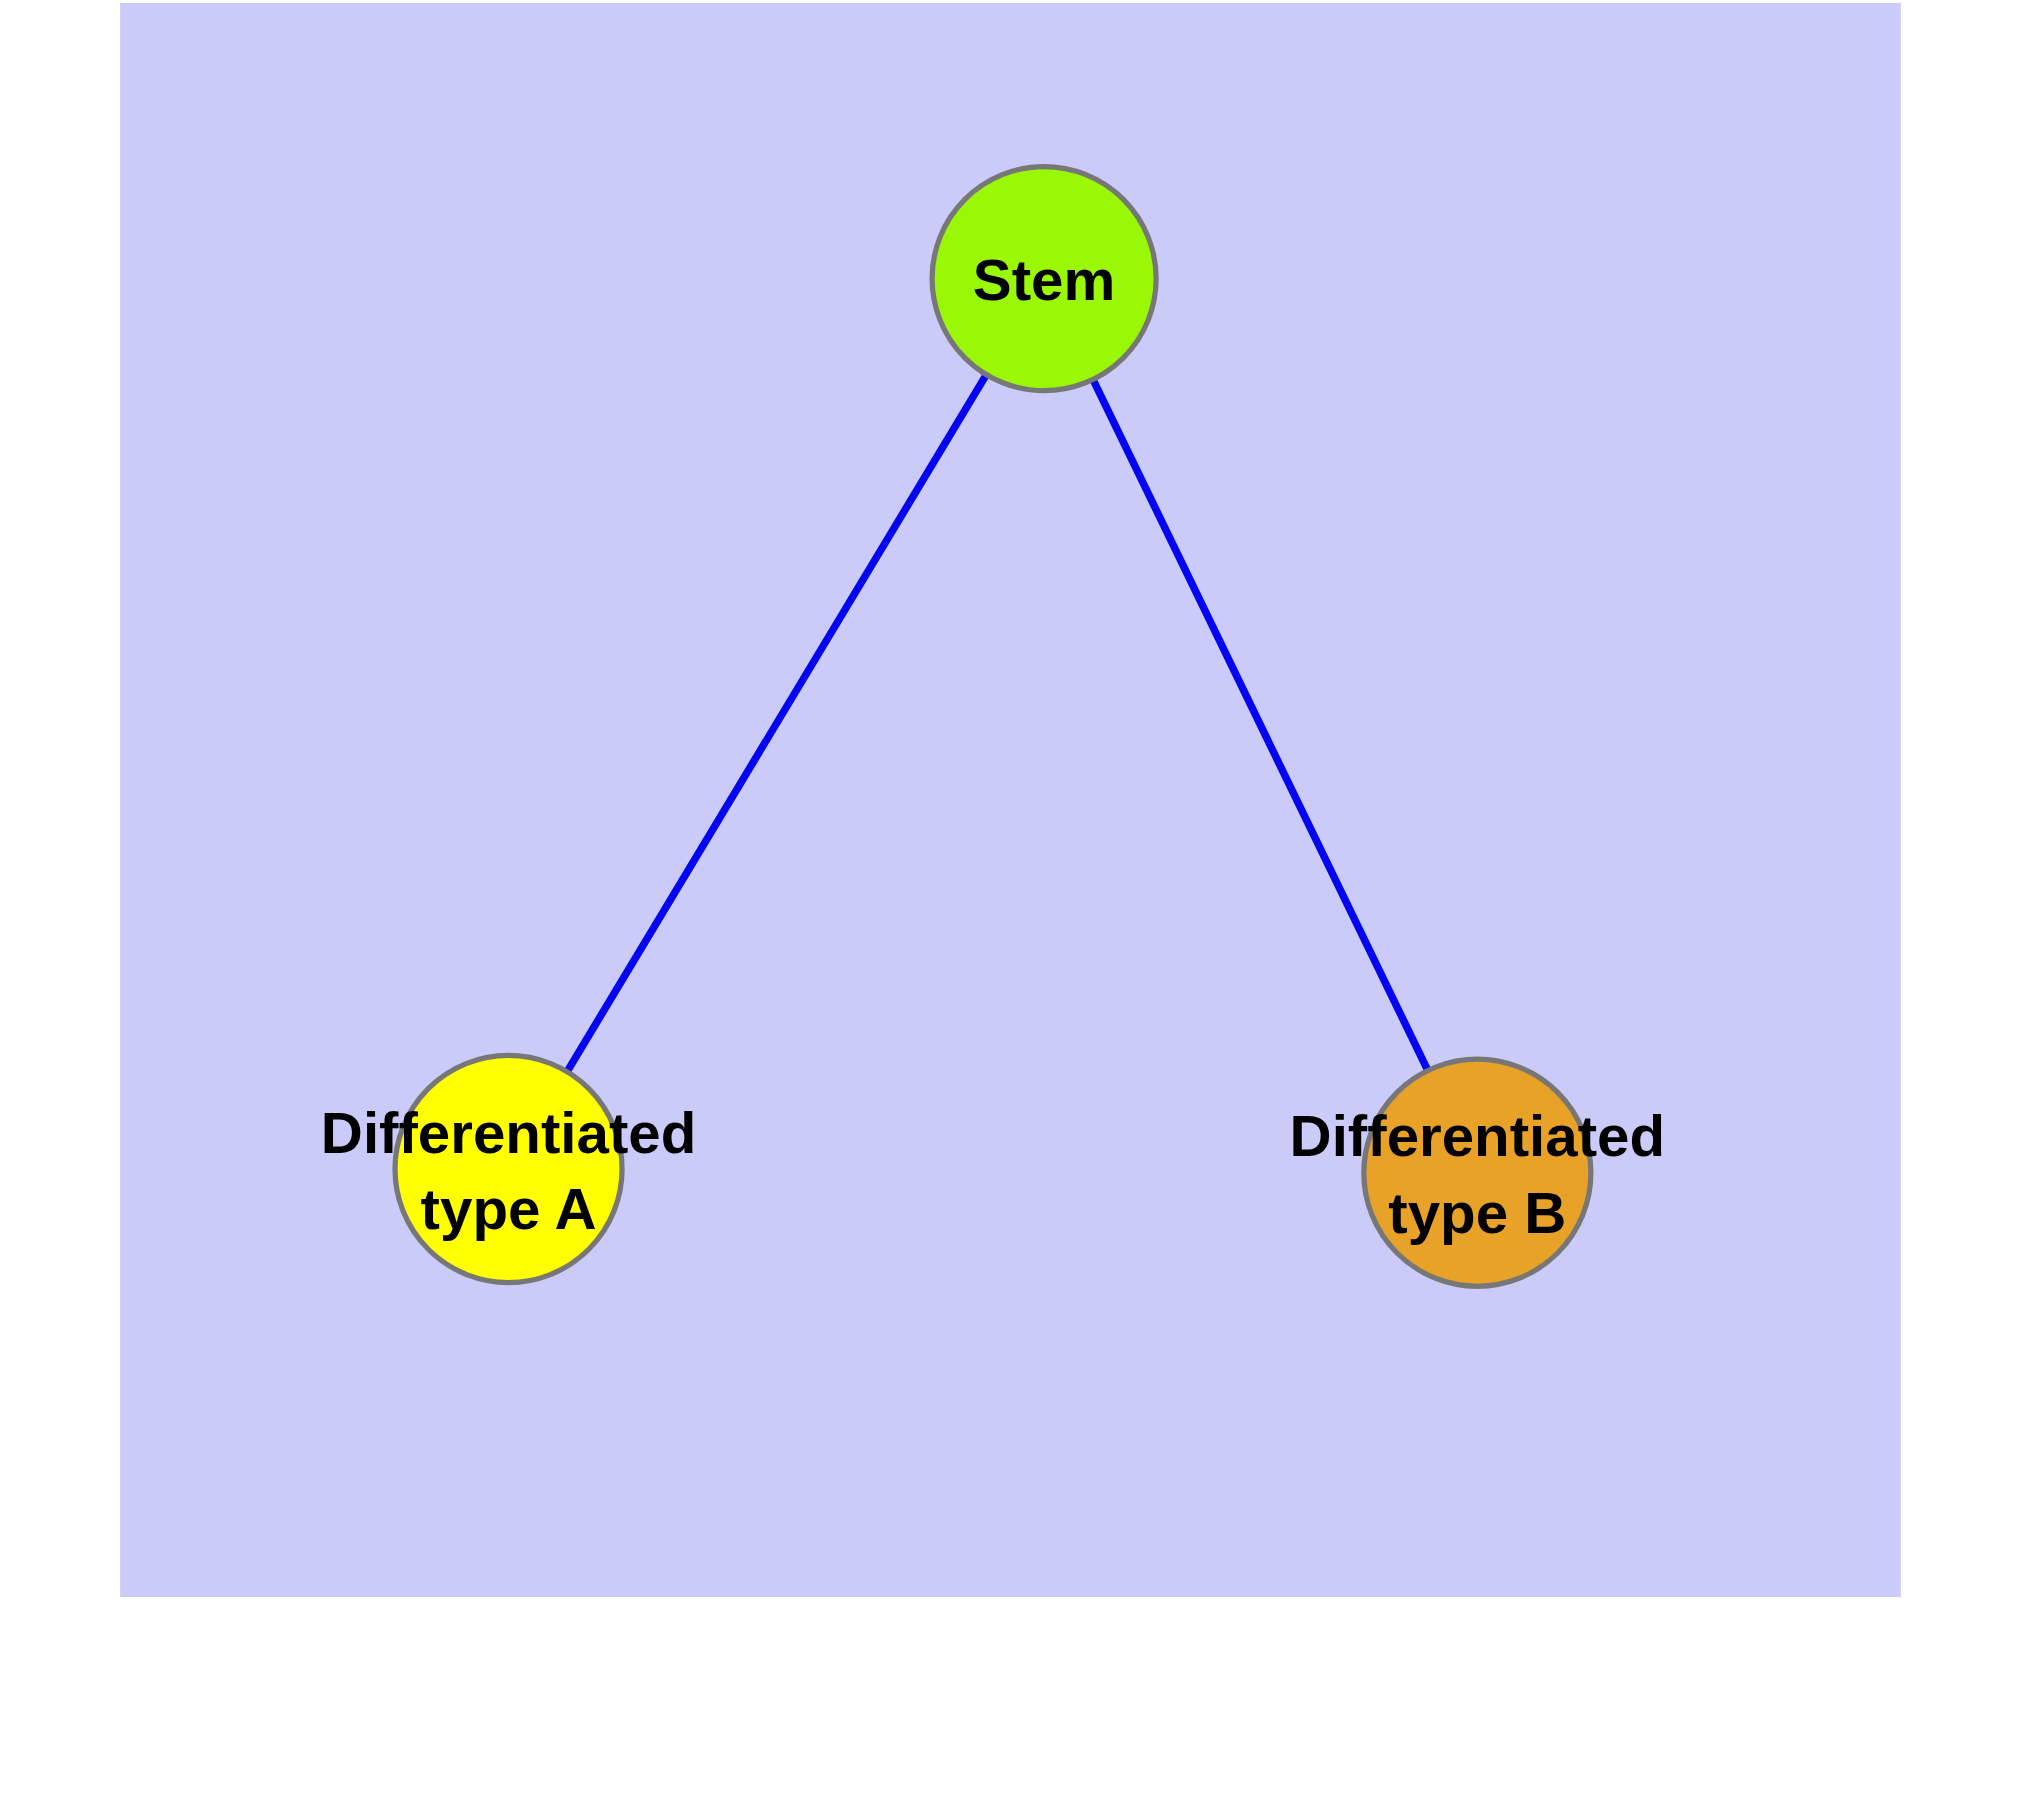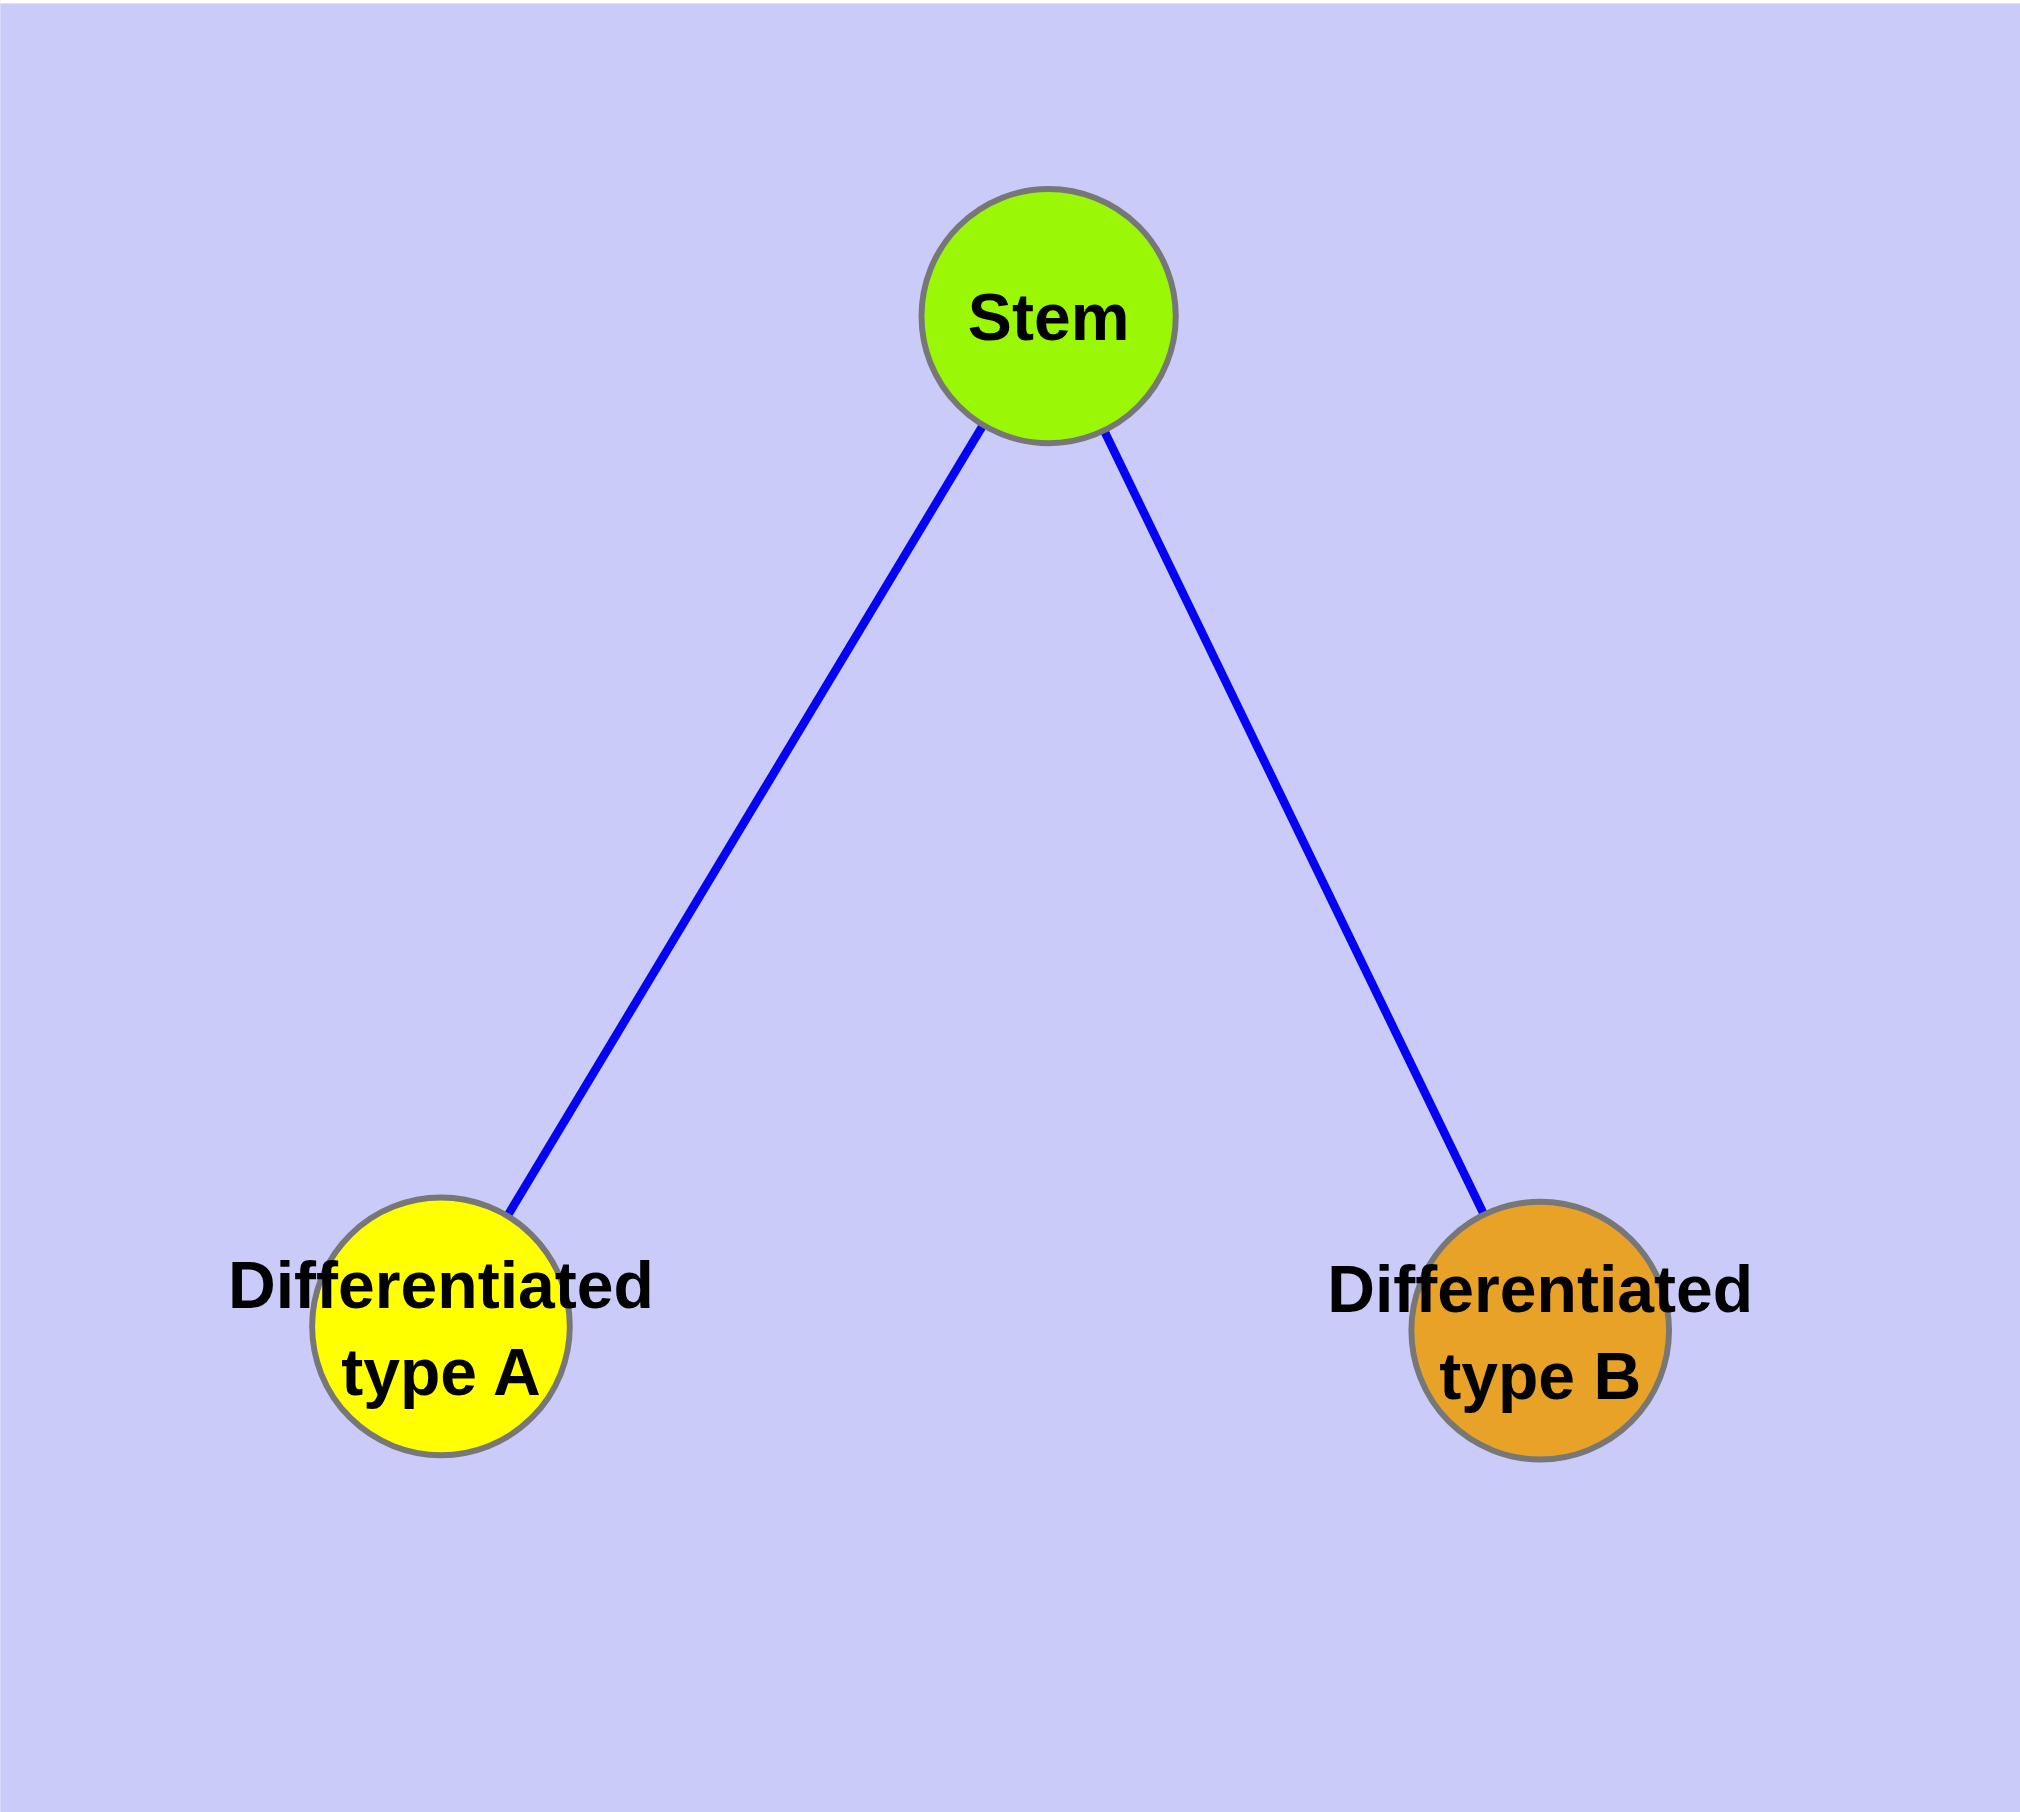--- a/index.html
+++ b/index.html
@@ -2,21 +2,21 @@
 <html style="font-size:13.6px"><head>
 <meta charset="utf-8">
 <style>
   html, body {
     margin: 0;
     padding: 0;
     background: #ffffff;
   }
   .canvas-wrap {
     width: 2021px;
-    height: 1812px;
+    height: 1597px;
     position: relative;
     border-radius: 17px;
   }
   svg {
     display: block;
     width: 100%;
     height: 100%;
   }
   .node-label {
     font-family: "Liberation Sans", sans-serif;

